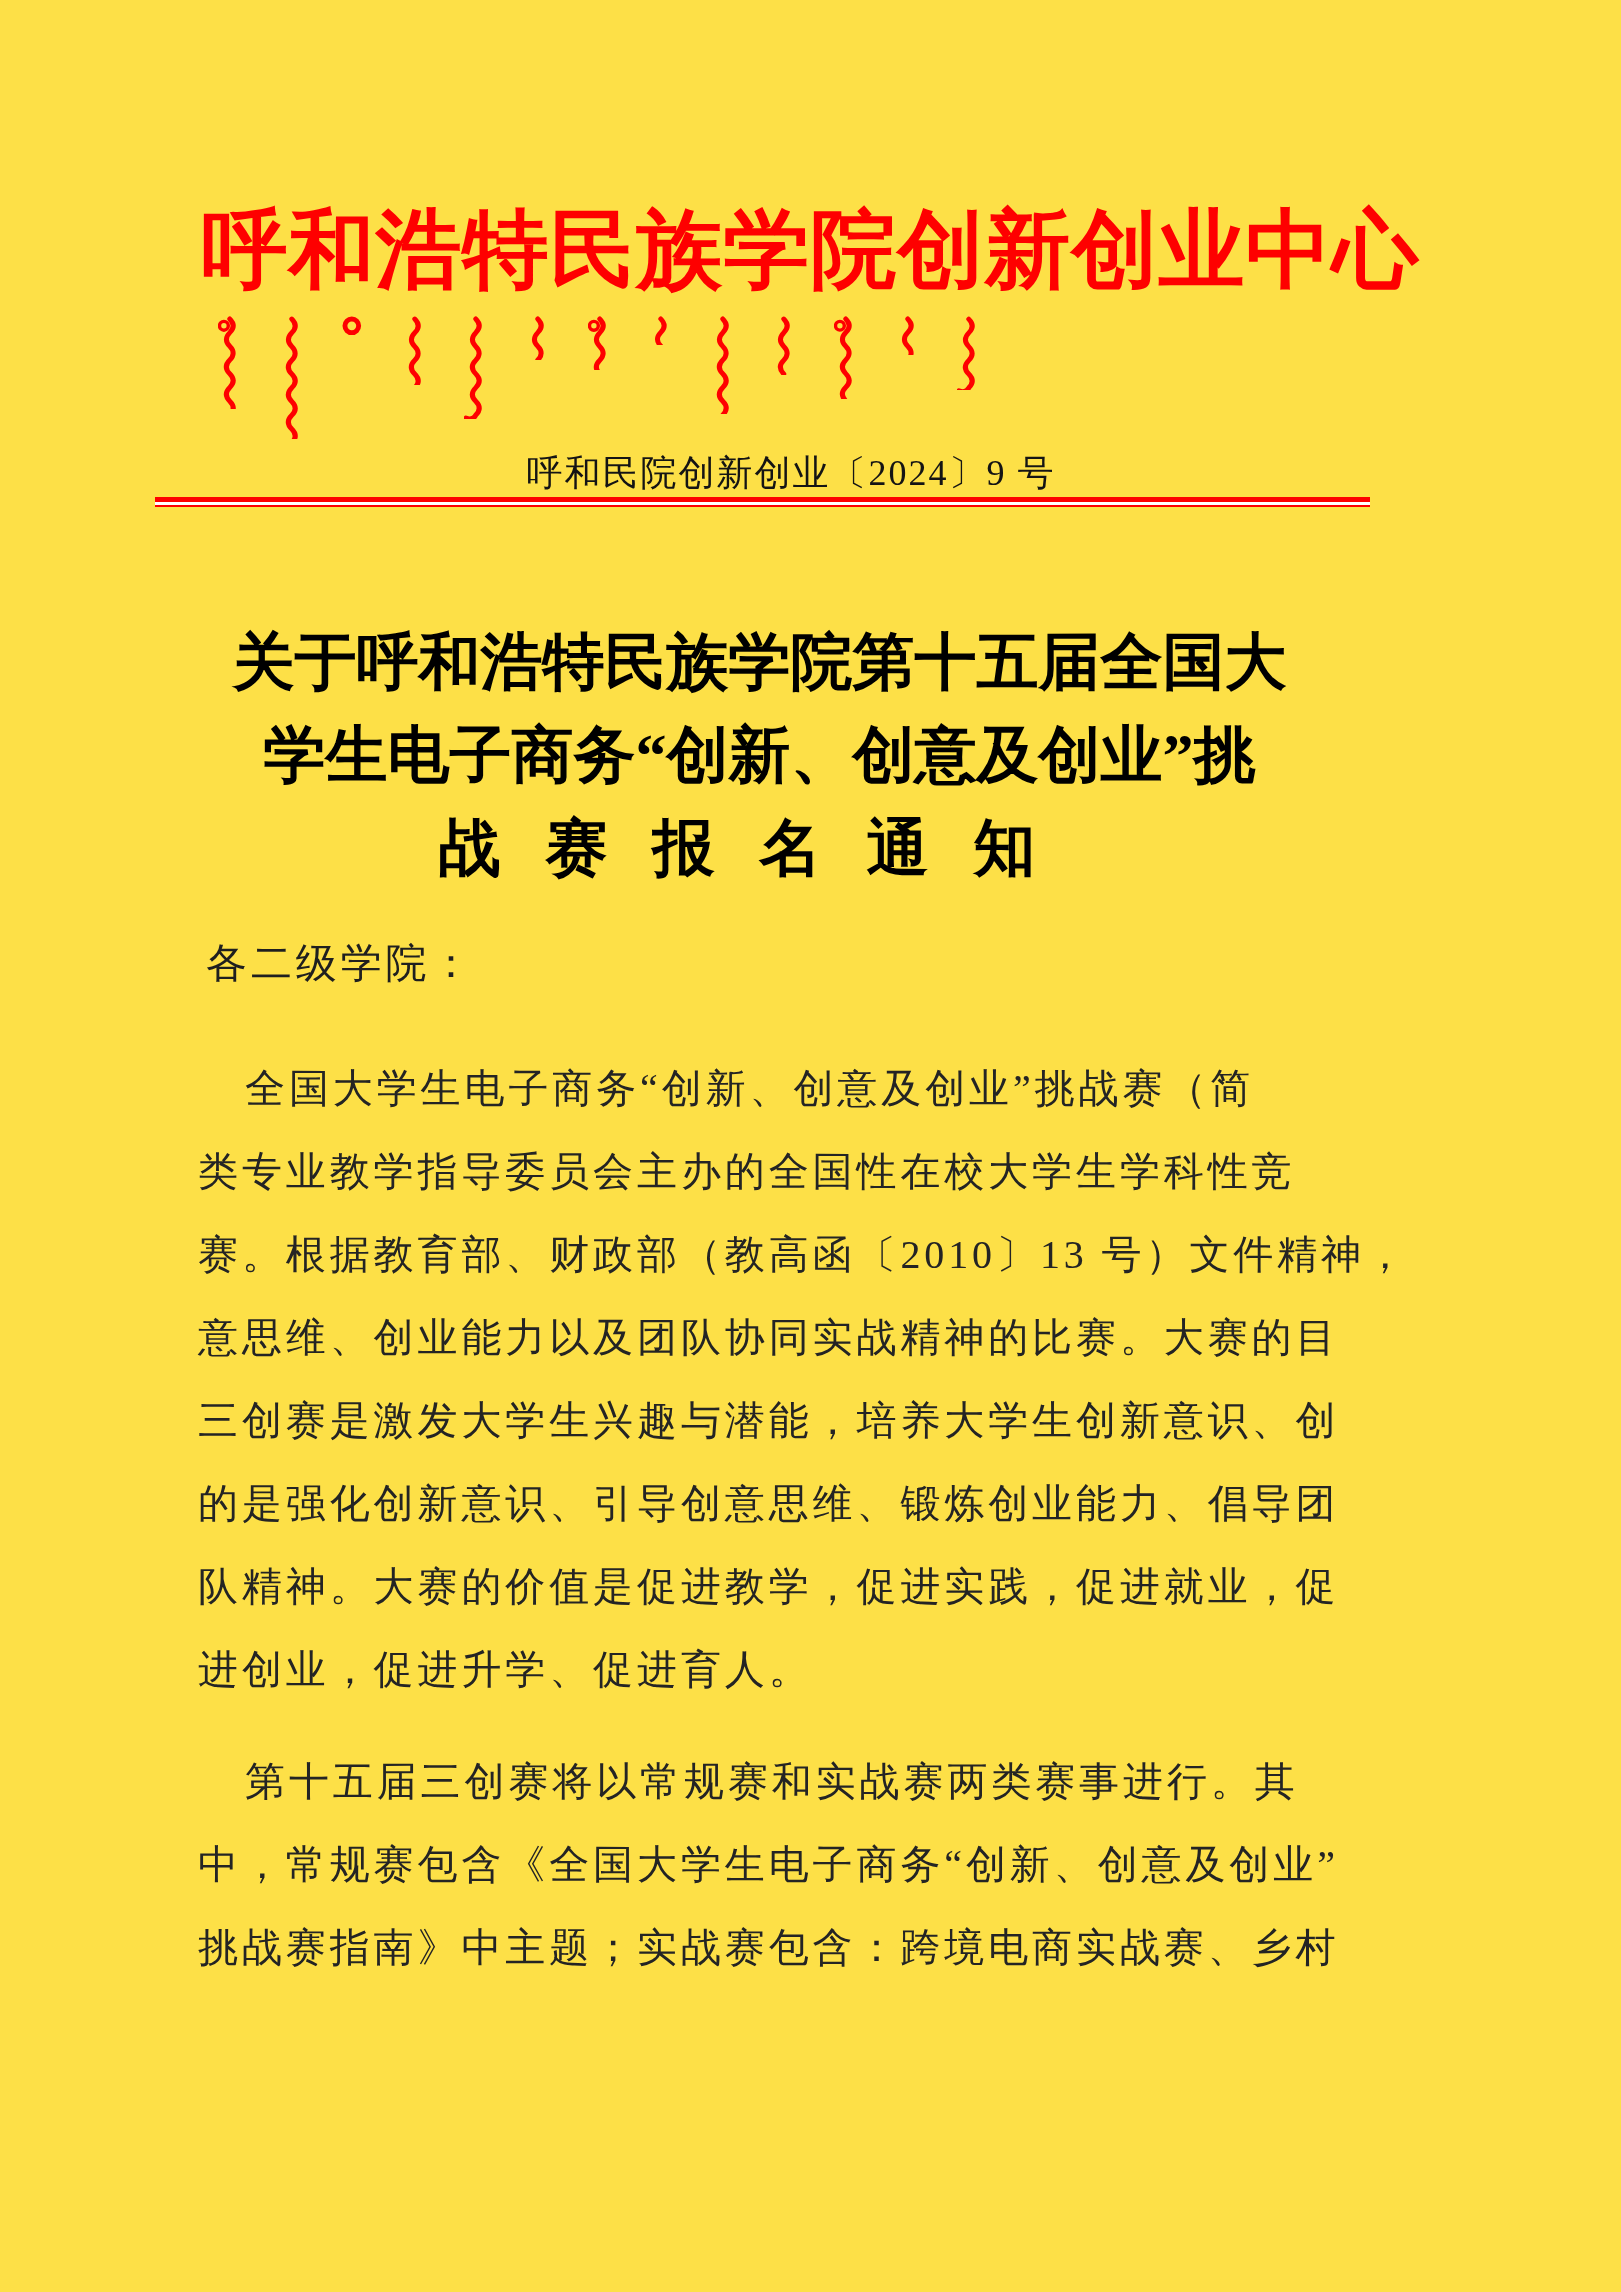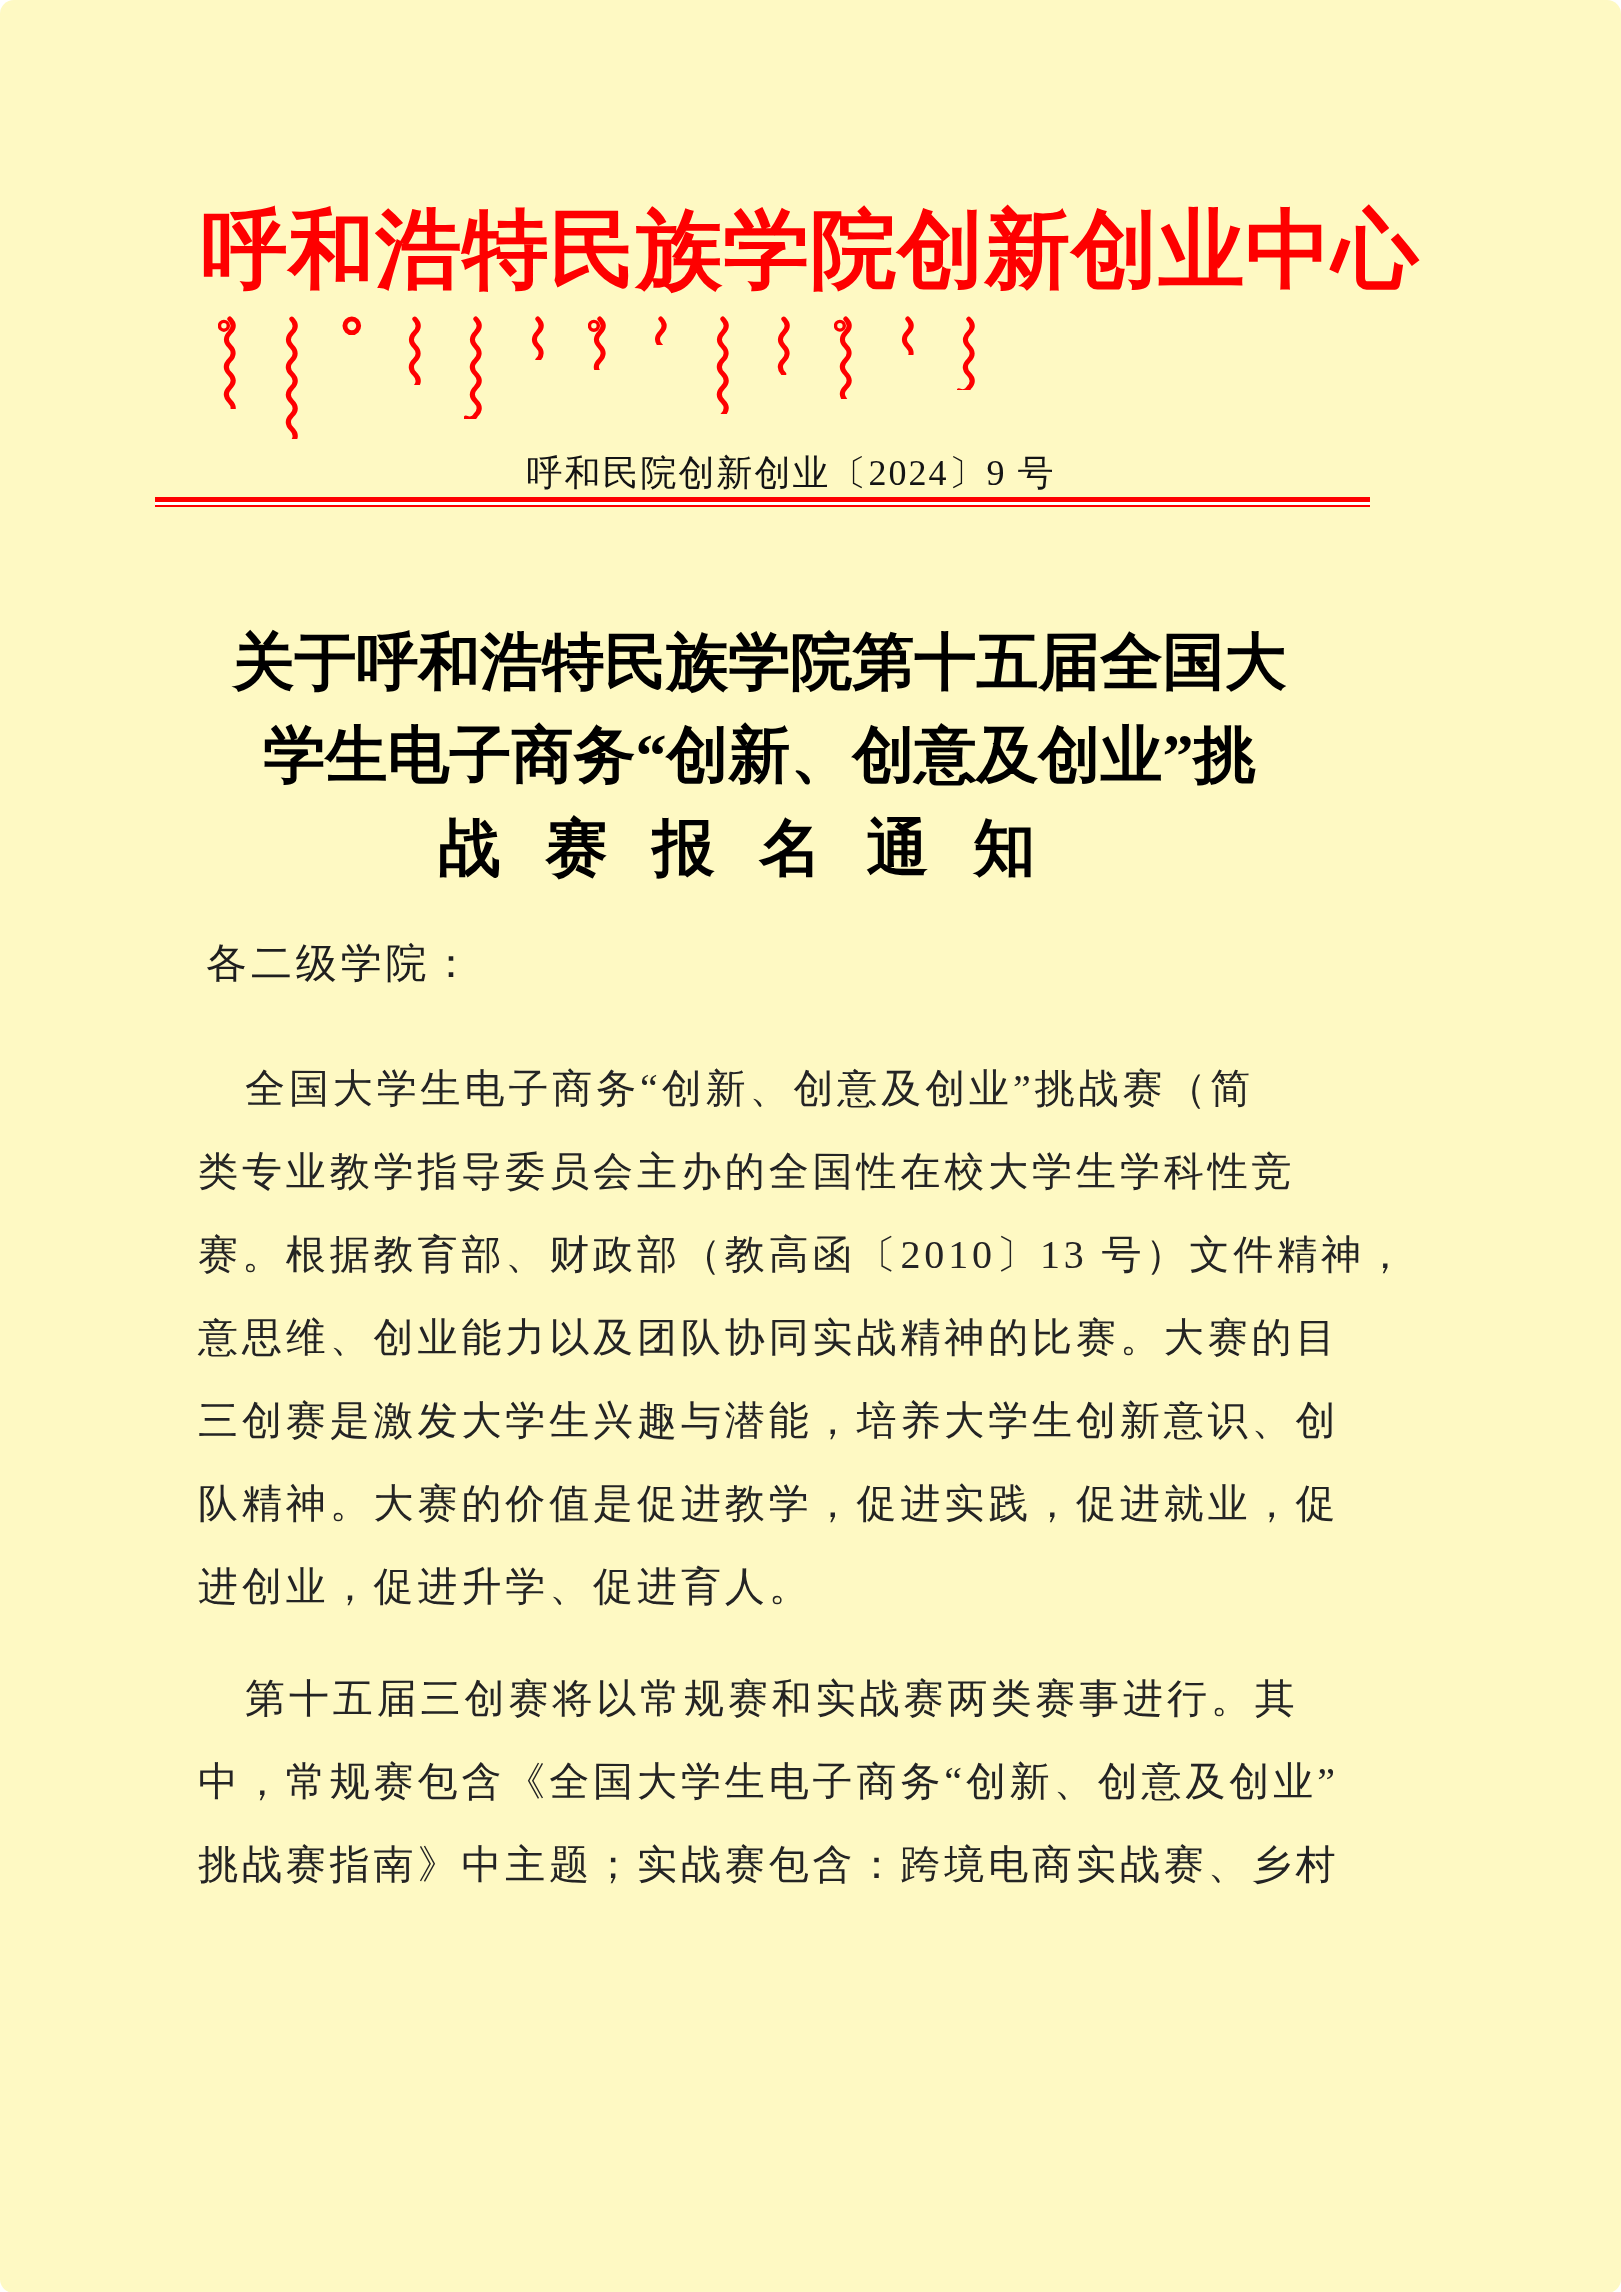--- a/index.html
+++ b/index.html
@@ -1,19 +1,18 @@
 <!DOCTYPE html>
 <html style="--red: #fe0000;"><head>
 <meta charset="utf-8">
 <style>
   html,body{margin:0;padding:0;background:#ffffff;}
   .page{
-    position:relative;width:1621px;height:2293px;background:#fef9c3;overflow:hidden;
+    position:relative;width:1621px;height:2293px;background:#fde047;overflow:hidden;
     font-family:"Liberation Serif","DejaVu Serif",serif;
-    border-radius:14px;
   }
   .org-title{
     position:absolute;top:192px;left:0;width:100%;text-align:center;
     font-size:86px;font-weight:700;color:var(--red);letter-spacing:1px;white-space:nowrap;
   }
   .mongolian{
     position:absolute;top:316px;left:218px;height:129px;
     display:flex;align-items:flex-start;gap:40px;
   }
   .mongolian svg{display:block;}
@@ -110,20 +109,21 @@
 
   <div class="salutation">各二级学院：</div>
 
   <div class="notice-body">
       <div class="para">
         <div class="body-line indent">全国大学生电子商务“创新、创意及创业”挑战赛（简</div>
         <div class="body-line">类专业教学指导委员会主办的全国性在校大学生学科性竞</div>
         <div class="body-line">赛。根据教育部、财政部（教高函〔2010〕13 号）文件精神，</div>
         <div class="body-line">意思维、创业能力以及团队协同实战精神的比赛。大赛的目</div>
         <div class="body-line">三创赛是激发大学生兴趣与潜能，培养大学生创新意识、创</div>
+        <div class="body-line">的是强化创新意识、引导创意思维、锻炼创业能力、倡导团</div>
         <div class="body-line">队精神。大赛的价值是促进教学，促进实践，促进就业，促</div>
         <div class="body-line">进创业，促进升学、促进育人。</div>
       </div>
       <div class="para">
         <div class="body-line indent">第十五届三创赛将以常规赛和实战赛两类赛事进行。其</div>
         <div class="body-line">中，常规赛包含《全国大学生电子商务“创新、创意及创业”</div>
         <div class="body-line">挑战赛指南》中主题；实战赛包含：跨境电商实战赛、乡村</div>
       </div>
     </div>
 

